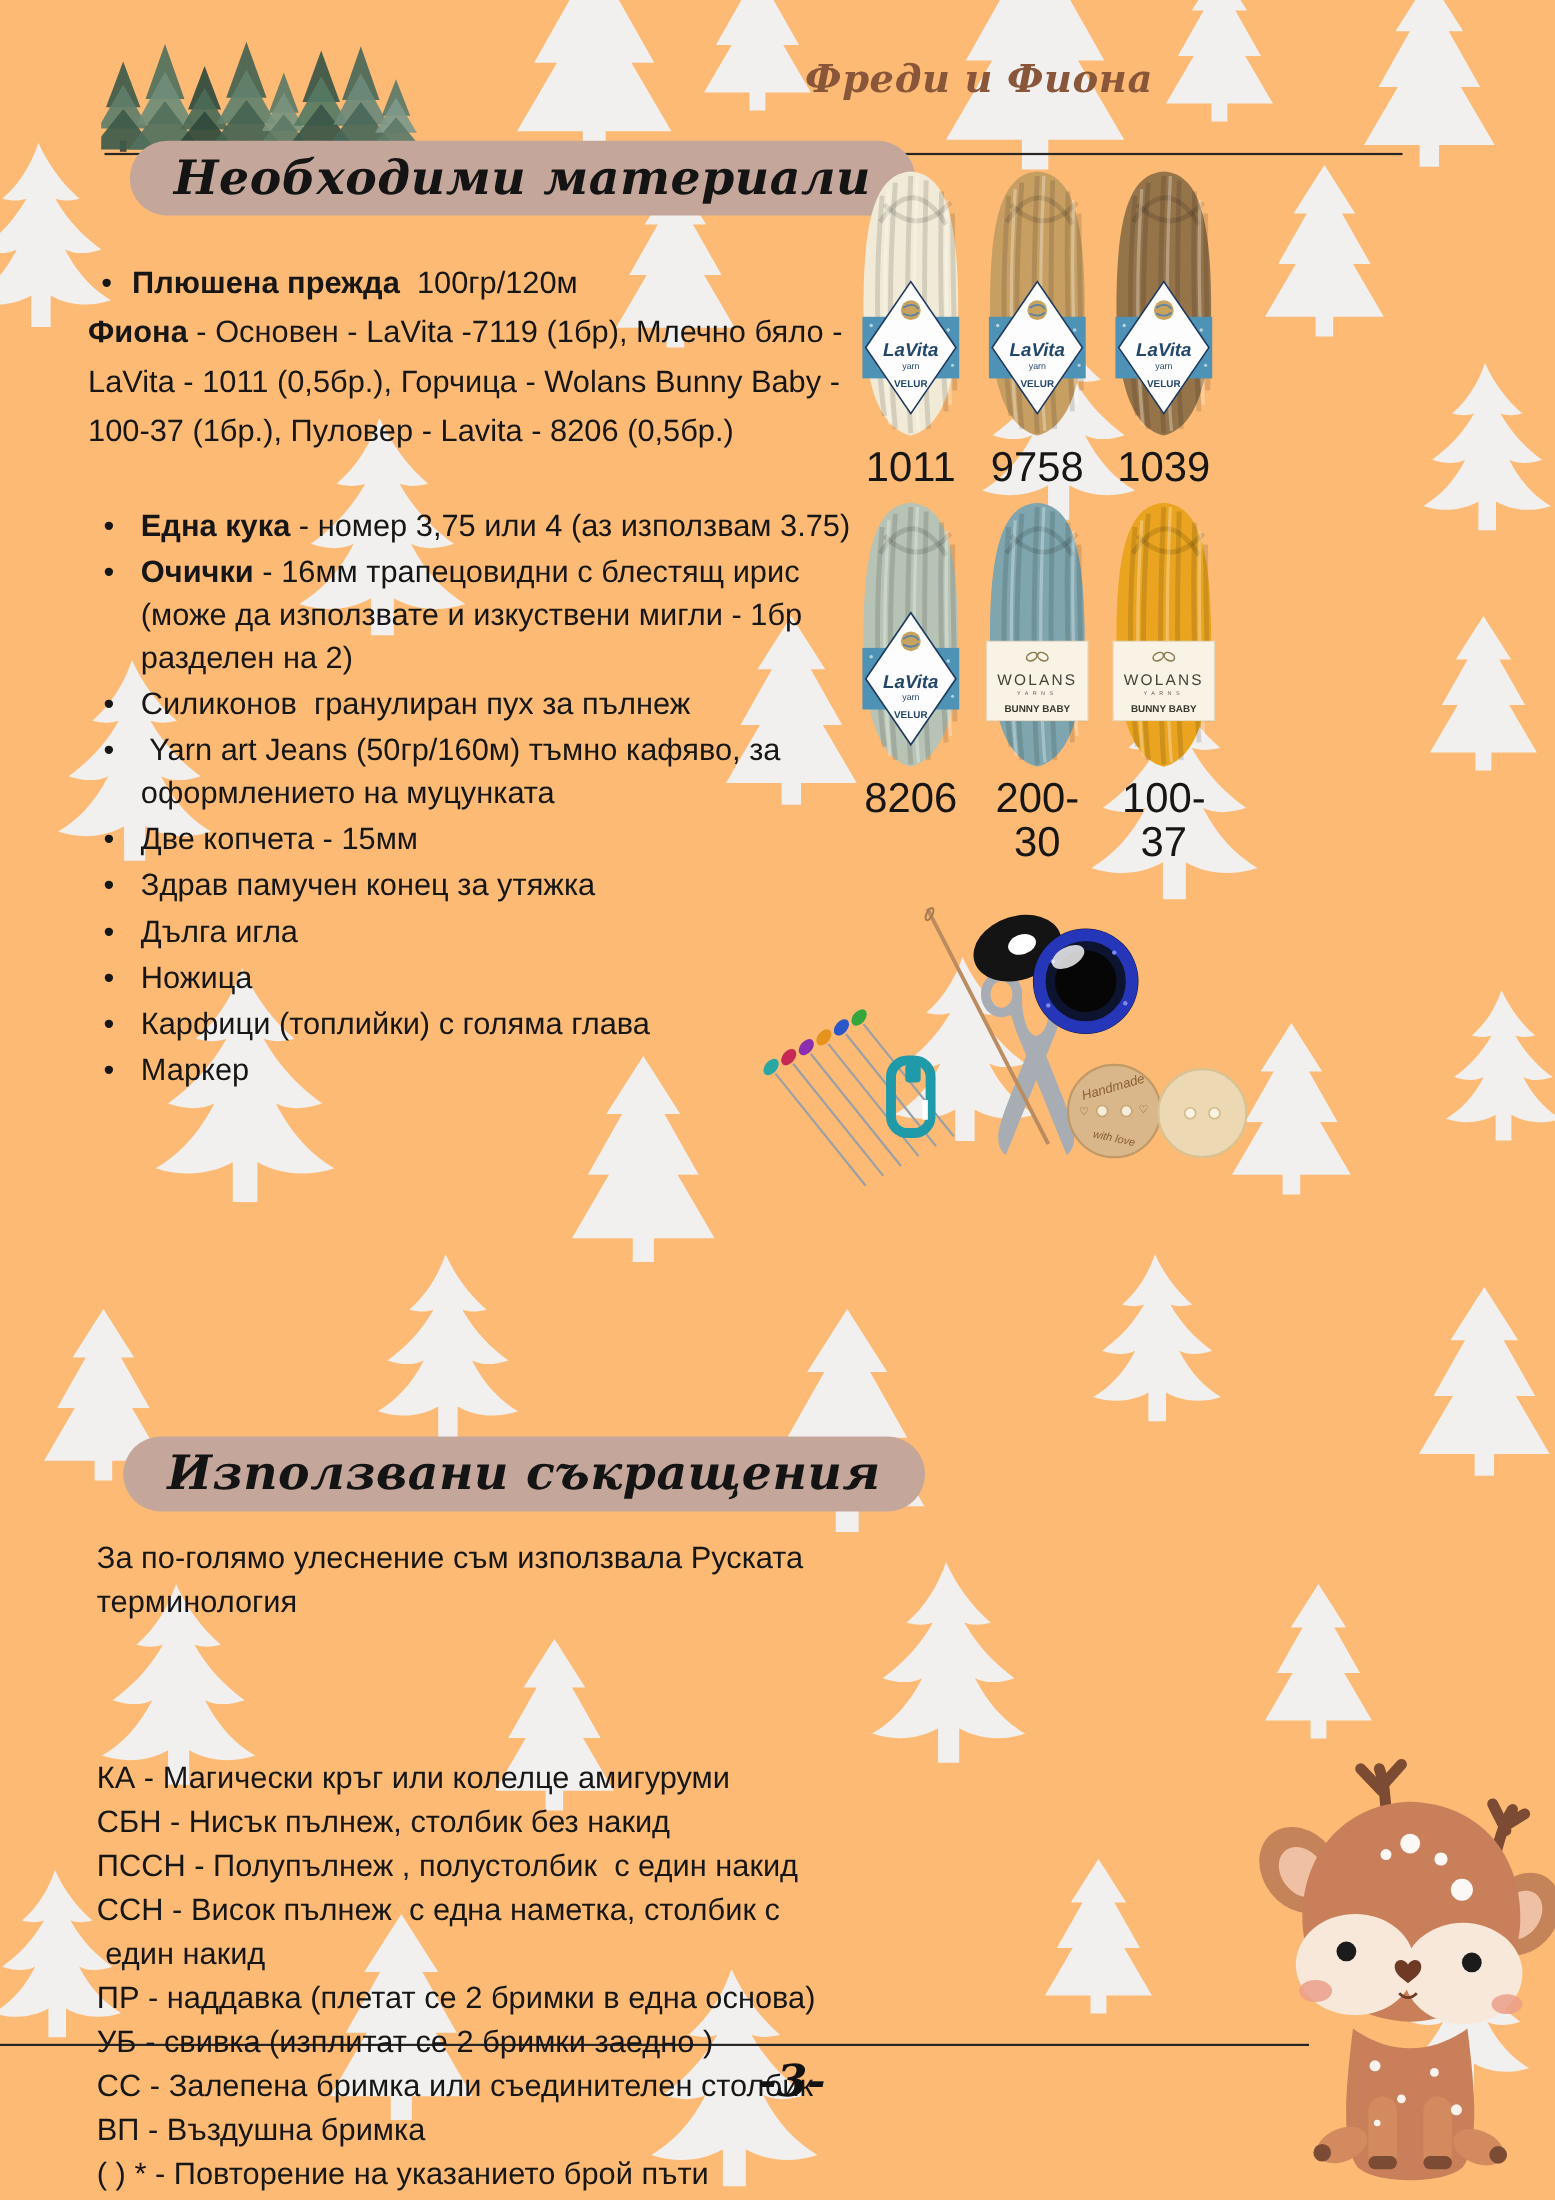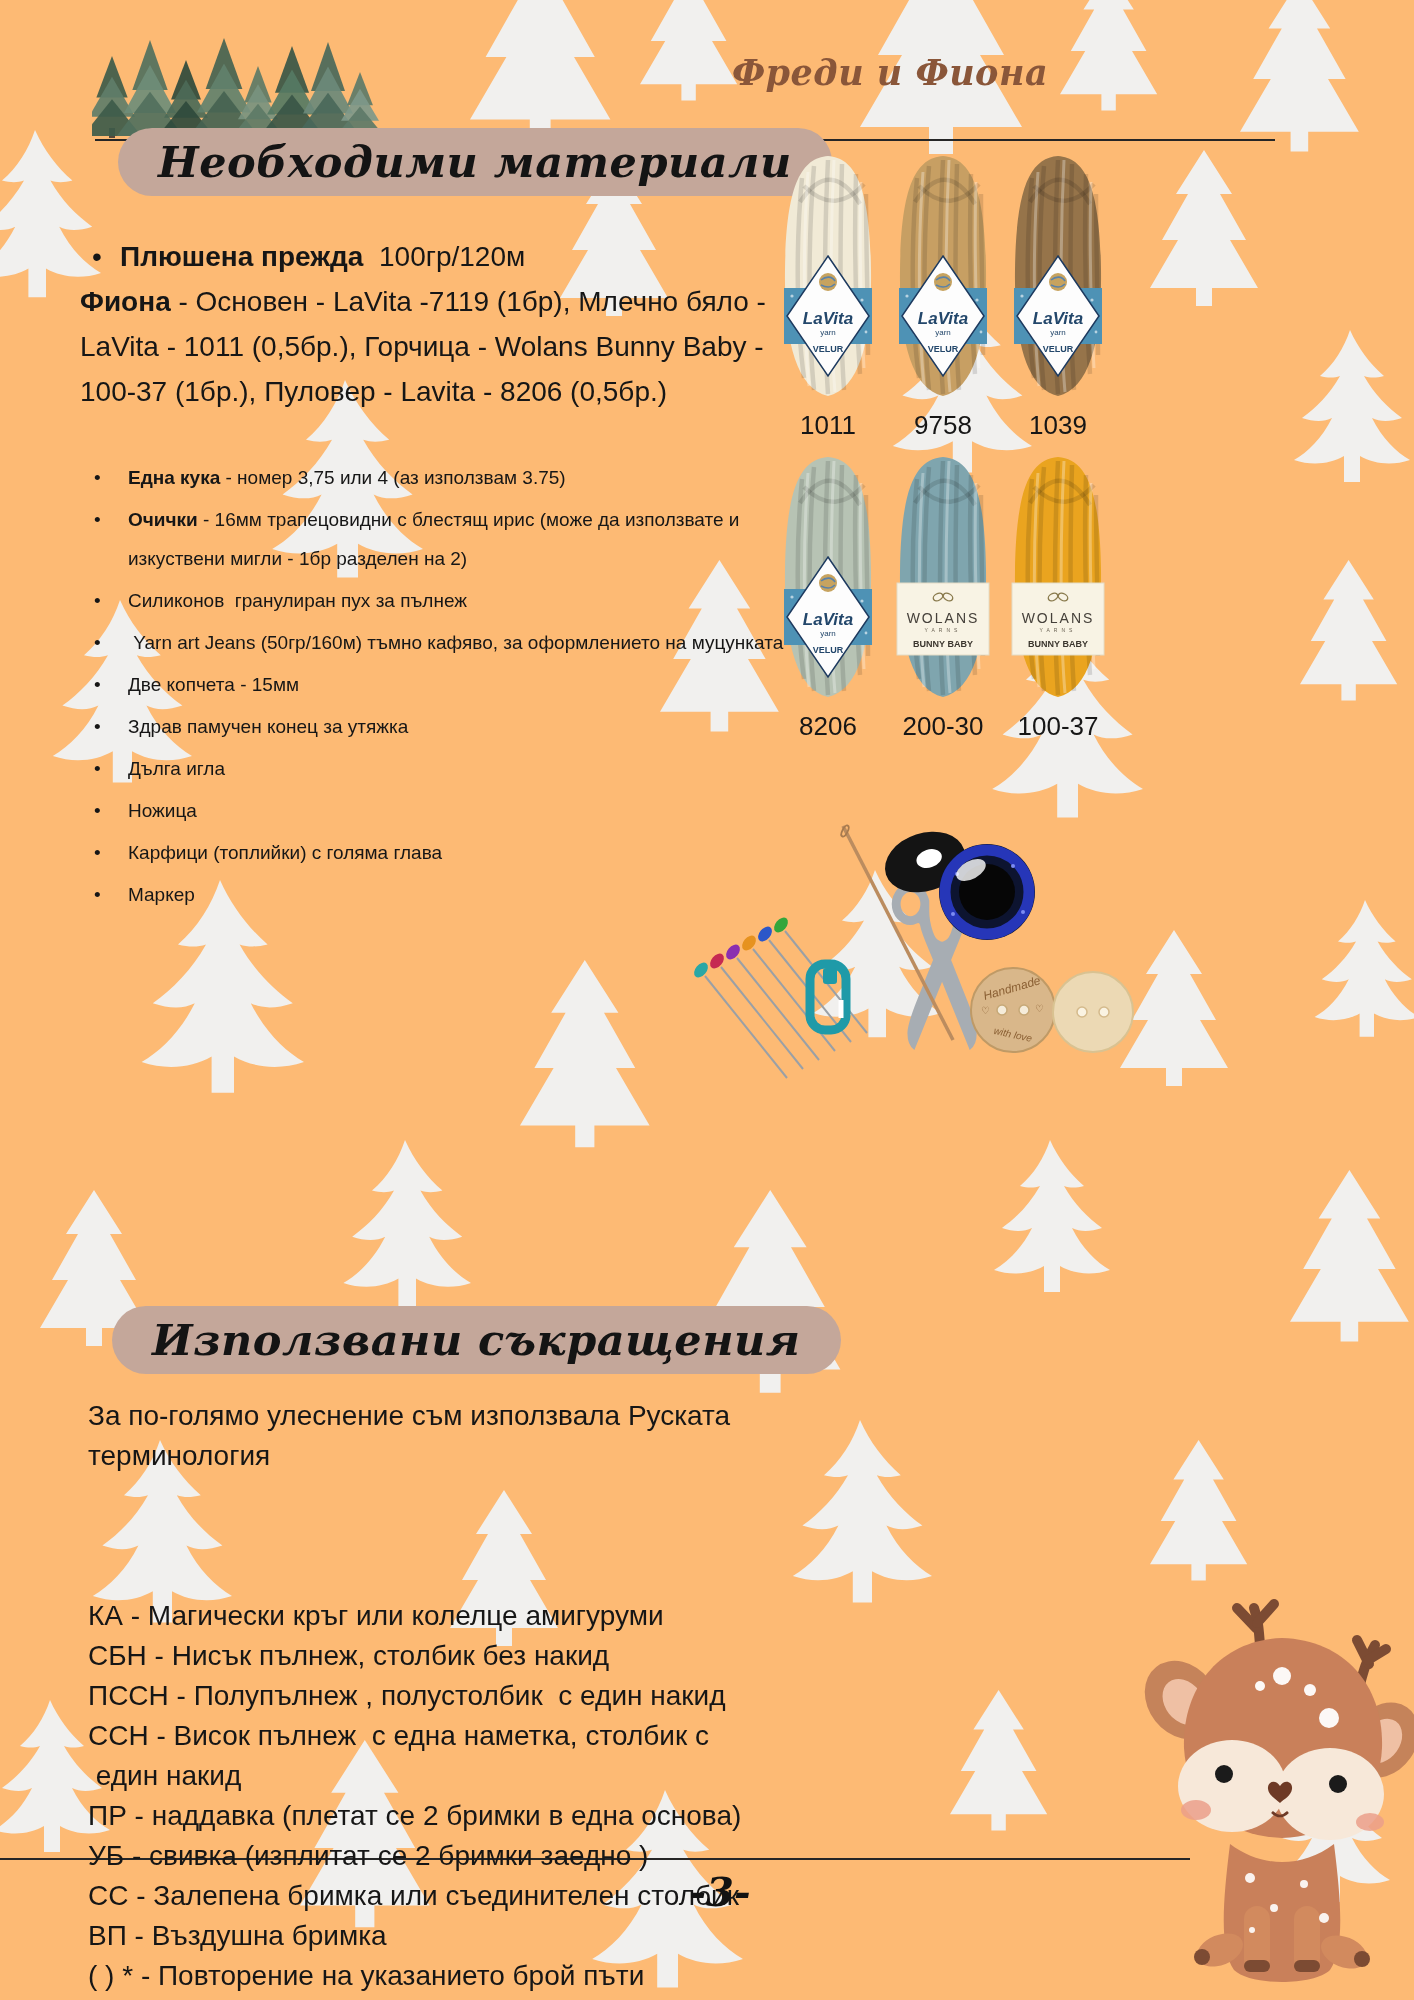--- a/index.html
+++ b/index.html
@@ -14,28 +14,28 @@
         font-family:"DejaVu Serif",serif;font-style:italic;font-weight:bold;font-size:43px;
         color:#141414;letter-spacing:.5px;}
   .badge1{left:118px;top:128px;}
   .badge2{left:112px;top:1306px;}
   .mat-block{position:absolute;left:80px;top:234px;width:706px;font-size:28px;line-height:45px;z-index:2;}
   .mat-lead{position:relative;padding-left:40px;}
   .mat-lead::before{content:"•";position:absolute;left:12px;top:0;}
   .b{font-weight:bold;white-space:pre-wrap;}
   .t{white-space:pre-wrap;}
   .mat-paras p{margin:0;white-space:pre-wrap;}
-  .mat-list{margin-top:44px;font-size:19px;line-height:39px;}
+  .mat-list{margin-top:44px;font-size:28px;line-height:39px;}
   .mli{position:relative;padding-left:48px;margin-bottom:3px;}
   .mli::before{content:"•";position:absolute;left:14px;top:0;}
   .yarn-grid{position:absolute;left:772px;top:150px;width:350px;display:grid;
         grid-template-columns:repeat(3,112px);column-gap:3px;row-gap:6px;z-index:2;}
   .yarn-card{display:flex;flex-direction:column;align-items:center;}
   .skein-svg{width:104px;height:252px;}
-  .yarn-num{font-size:26px;line-height:40px;margin-top:3px;text-align:left;}
+  .yarn-num{font-size:38px;line-height:40px;margin-top:3px;text-align:center;}
   .tools{position:absolute;left:585px;top:818px;width:556px;height:300px;z-index:2;}
   .abbr-block{position:absolute;left:88px;top:1396px;width:790px;font-size:28px;line-height:40px;z-index:2;}
   .abbr-block div{white-space:pre-wrap;}
   .deer{position:absolute;left:1132px;top:1578px;width:282px;height:420px;z-index:3;}
   .page-num{position:absolute;left:640px;top:1868px;width:160px;text-align:center;z-index:2;
         font-family:"DejaVu Serif",serif;font-style:italic;font-weight:bold;font-size:40px;color:#121212;}
   .header-trees{position:absolute;left:92px;top:20px;z-index:2;}
   text{font-family:"Liberation Sans",sans-serif;}
 </style>
 </head>

